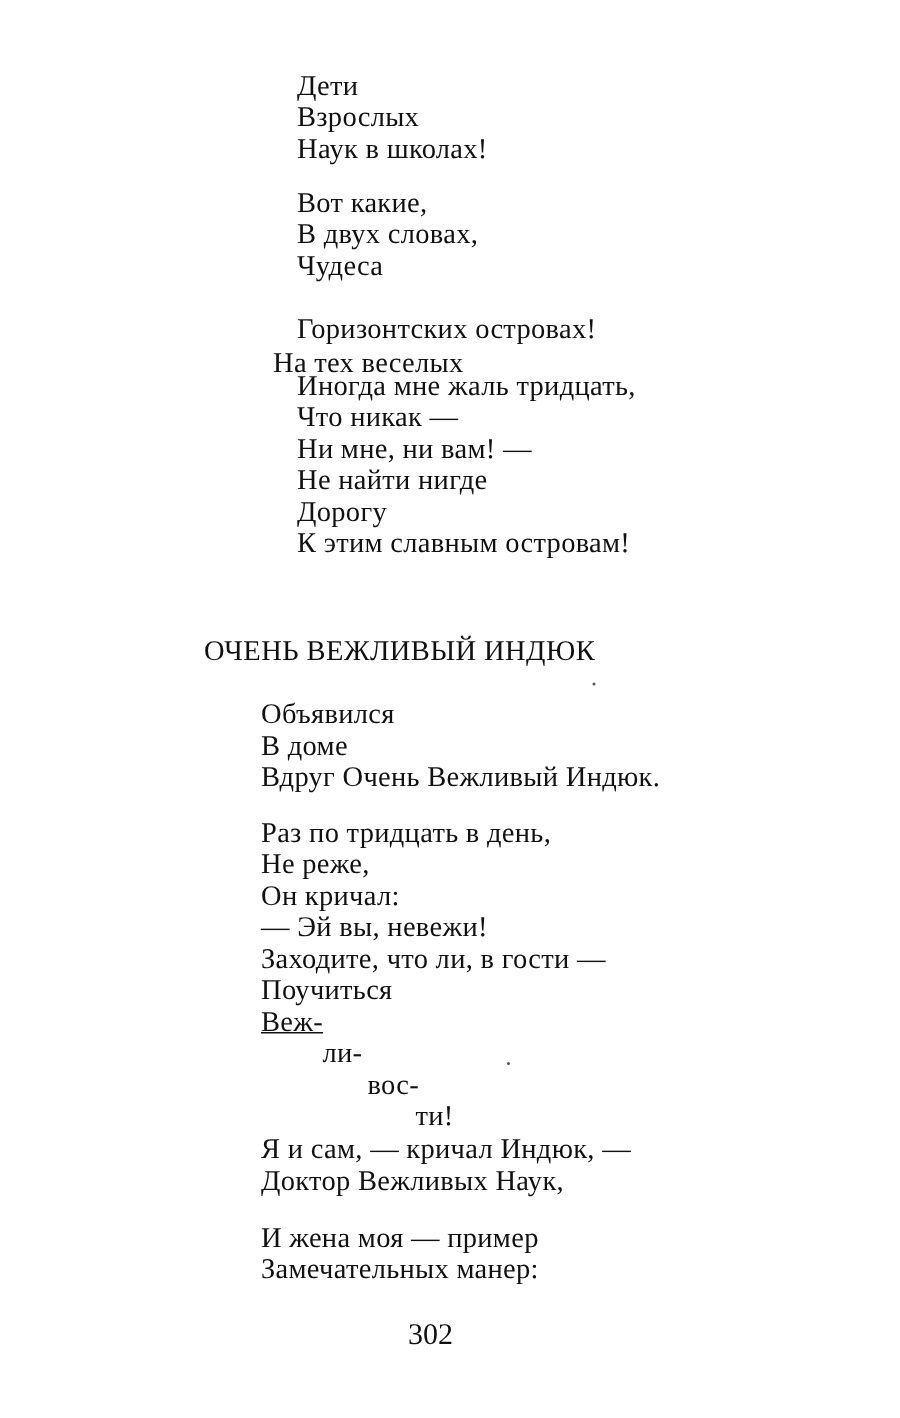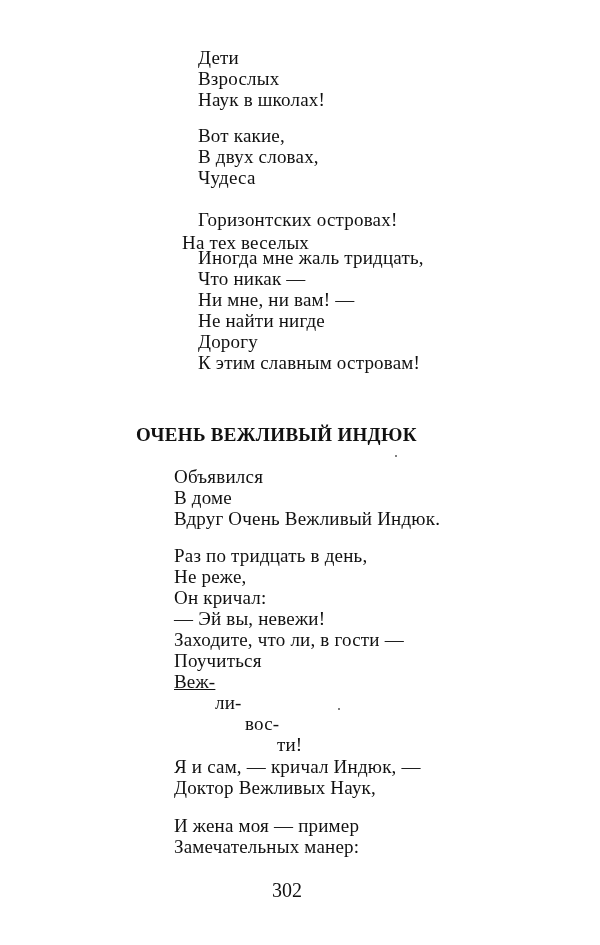--- a/index.html
+++ b/index.html
@@ -18,21 +18,21 @@
     .line {
       position: absolute;
       font-size: 19px;
       line-height: 21px;
       white-space: nowrap;
       letter-spacing: 0.2px;
     }
     .heading {
       position: absolute;
       font-size: 19px;
-      font-weight: bold;
+      font-weight: normal;
       white-space: nowrap;
       letter-spacing: 0.3px;
     }
     .page-number {
       position: absolute;
       font-size: 20px;
       white-space: nowrap;
     }
     .speck {
       position: absolute;

